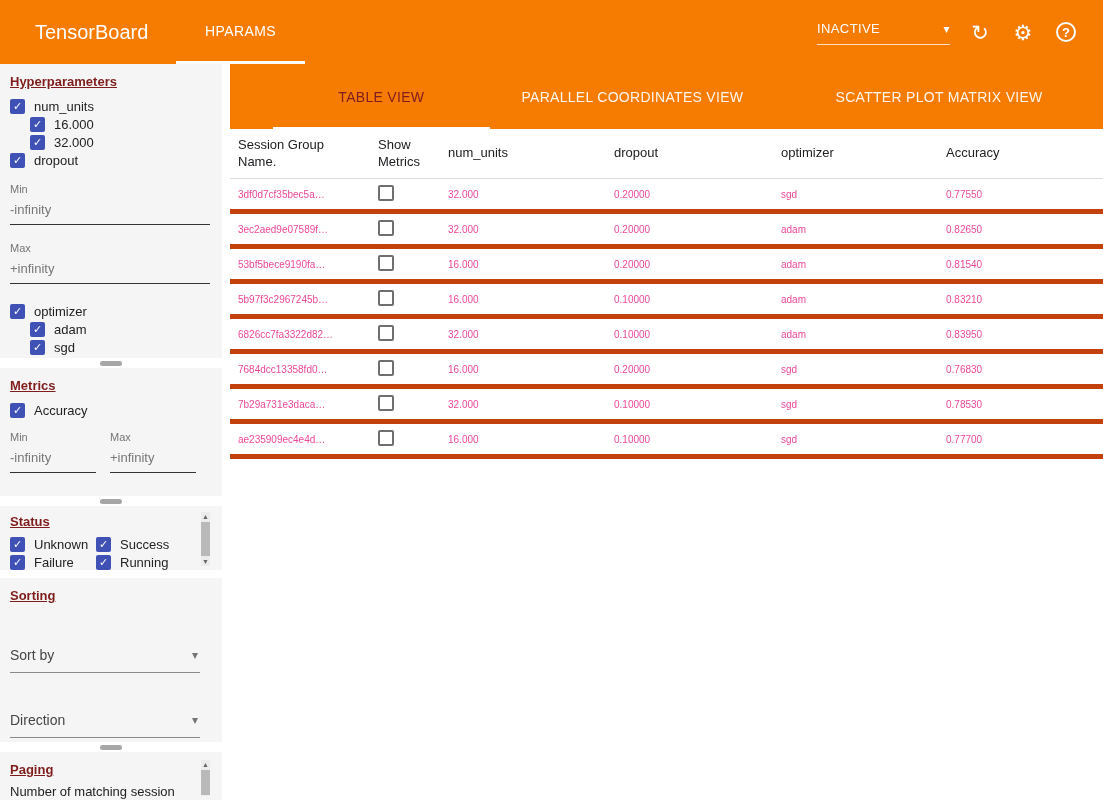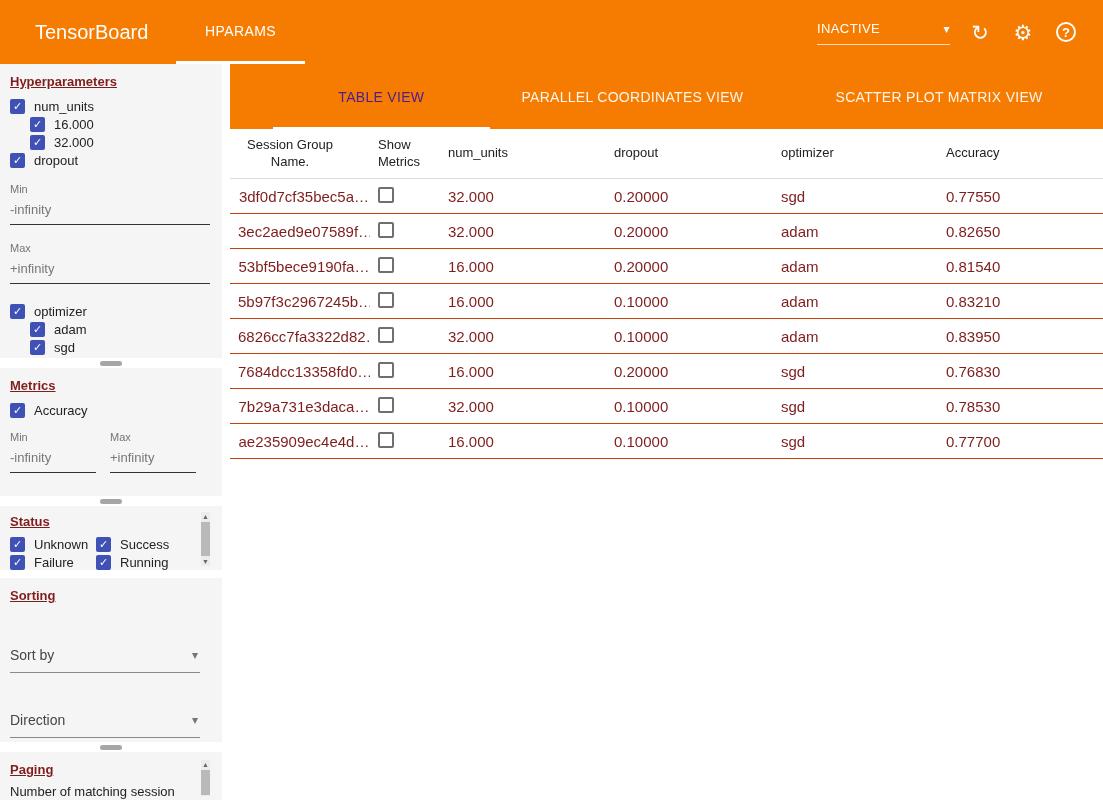--- a/index.html
+++ b/index.html
@@ -64,31 +64,31 @@
   .scroll-thumb { flex: 1; width: 9px; background: #b9b9b9; margin: 1px 0; }
 
   .paging-text { font-size: 13px; color: #222; line-height: 1.35; width: 184px; margin-top: 6px; }
 
   
   .main { flex: 1; display: flex; flex-direction: column; background: #fff; }
   .view-tabs { height: 65px; background: #f57c00; display: flex; flex: none; }
   .view-tab { display: flex; align-items: center; justify-content: center; color: rgba(255,255,255,.92);
               font-size: 14px; letter-spacing: .3px; position: relative; cursor: pointer; }
   .view-tab.t1 { width: 26.1%; } .view-tab.t2 { width: 34.4%; } .view-tab.t3 { width: 39.5%; }
-  .view-tab.active { color: #4c1d95; margin-left: 43px; }
+  .view-tab.active { color: #7f1d1d; margin-left: 43px; }
   .view-tab.active::after { content: ""; position: absolute; left: 0; right: 0; bottom: 0; height: 2px; background: #fff; }
 
   .table { flex: 1; overflow: hidden; }
   .thead { display: flex; align-items: center; height: 50px; border-bottom: 1px solid #dcdcdc;
            font-size: 13px; font-weight: 500; color: #202124; }
-  .trow { display: flex; align-items: center; height: 35px; border-bottom: 1px solid #c2410c;
-          font-size: 15px; color: #7f1d1d; }
+  .trow { display: flex; align-items: center; height: 35px; border-bottom: 5px solid #c2410c;
+          font-size: 10px; color: #ec4899; }
   .th, .td { padding-left: 8px; overflow: hidden; white-space: nowrap; }
   .th { white-space: normal; line-height: 1.25; }
-  .col-name { width: 140px; flex: none; text-align: center; }
+  .col-name { width: 140px; flex: none; }
   .col-show { width: 70px; flex: none; }
   .col-units { width: 166px; flex: none; }
   .col-drop { width: 167px; flex: none; }
   .col-opt { width: 165px; flex: none; }
   .col-acc { width: 165px; flex: none; }
   .wrap-narrow { display: block; width: 104px; }
   .tcb { width: 16px; height: 16px; border: 2px solid #6f6f6f; border-radius: 2px; background: #fff;
          display: inline-block; cursor: pointer; }
 </style>
 </head>

